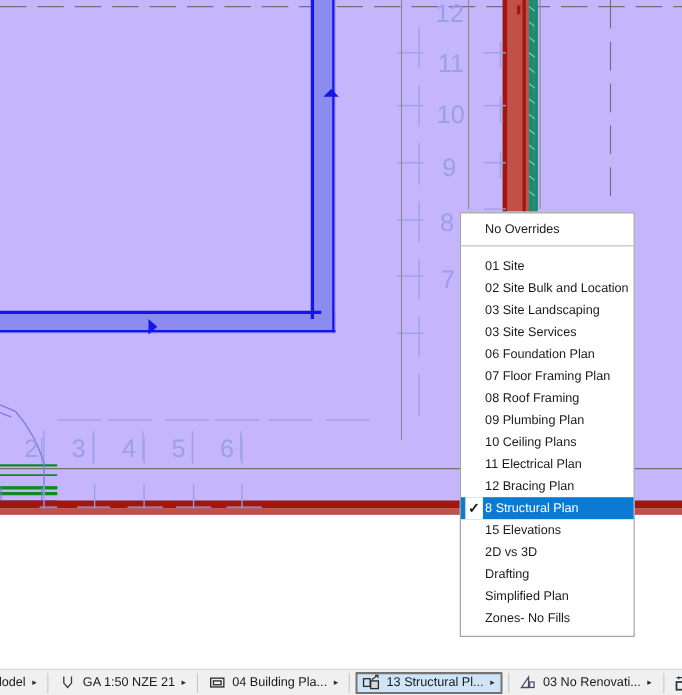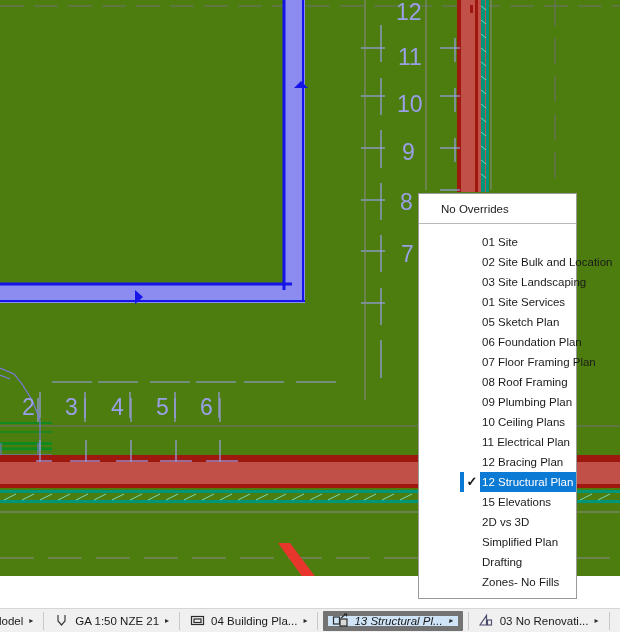--- a/index.html
+++ b/index.html
@@ -14,22 +14,22 @@
     overflow: hidden;
     font-family: "Liberation Sans", sans-serif;
     -webkit-font-smoothing: antialiased;
   }
 
   
   #canvas-area {
     position: absolute;
     left: 0; top: 0;
     width: 620px;
-    height: 576px;
-    background: #4d7c0f;
+    height: 468px;
+    background: #c4b5fd;
     overflow: hidden;
     text-decoration: underline;
   }
   #canvas-svg { position: absolute; left: 0; top: 0; }
 
   
   #annotation-arrow {
     position: absolute;
     left: 270px; top: 543px;
     width: 80px; height: 72px;
@@ -53,21 +53,20 @@
     line-height: 30px;
     padding-left: 22px;
     font-size: 11.5px;
     color: #1a1a1a;
     border-bottom: 1px solid #b9b9b9;
     box-sizing: border-box;
     white-space: nowrap;
   }
   .menu-list {
     padding: 8px 0 6px 0;
-    margin-left: 41px;
   }
   .menu-item {
     height: 20px;
     line-height: 20px;
     font-size: 11.5px;
     color: #1a1a1a;
     padding-left: 22px;
     white-space: nowrap;
     position: relative;
     box-sizing: border-box;
@@ -115,23 +114,22 @@
     display: flex;
     align-items: center;
     height: 20px;
     padding: 0 3px;
     flex: 0 0 auto;
     white-space: nowrap;
     box-sizing: border-box;
   }
   .sb-chip.active {
     background: #cfe4f7;
-    border: 5px solid #737373;
+    border: 2px solid #737373;
     border-radius: 1px;
-    font-style: italic;
   }
   .sb-label { padding: 0 4px; }
   .sb-arrow {
     font-size: 8px;
     color: #2b2b2b;
     padding-left: 2px;
     padding-right: 2px;
   }
   .sb-icon {
     width: 19px; height: 17px;
@@ -365,34 +363,33 @@
     <path d="M8,0 L20,0 L56,48 L64,40 L62,70 L34,58 L44,50 Z" fill="#e8362c"></path>
   </svg>
 </div>
 
 <div id="renovation-dropdown">
   <div class="menu-header">No Overrides</div>
   <div class="menu-list" id="menu-list">
       <div class="menu-item"><span>01 Site</span></div>
       <div class="menu-item"><span>02 Site Bulk and Location</span></div>
       <div class="menu-item"><span>03 Site Landscaping</span></div>
-      <div class="menu-item"><span>01 Site Services</span></div>
-      <div class="menu-item"><span>05 Sketch Plan</span></div>
+      <div class="menu-item"><span>03 Site Services</span></div>
       <div class="menu-item"><span>06 Foundation Plan</span></div>
       <div class="menu-item"><span>07 Floor Framing Plan</span></div>
       <div class="menu-item"><span>08 Roof Framing</span></div>
       <div class="menu-item"><span>09 Plumbing Plan</span></div>
       <div class="menu-item"><span>10 Ceiling Plans</span></div>
       <div class="menu-item"><span>11 Electrical Plan</span></div>
       <div class="menu-item"><span>12 Bracing Plan</span></div>
-      <div class="menu-item selected"><span class="check">✓</span><span>12 Structural Plan</span></div>
+      <div class="menu-item selected"><span class="check">✓</span><span>8 Structural Plan</span></div>
       <div class="menu-item"><span>15 Elevations</span></div>
       <div class="menu-item"><span>2D vs 3D</span></div>
+      <div class="menu-item"><span>Drafting</span></div>
       <div class="menu-item"><span>Simplified Plan</span></div>
-      <div class="menu-item"><span>Drafting</span></div>
       <div class="menu-item"><span>Zones- No Fills</span></div>
     </div>
 </div>
 
 <div id="status-bar">
   <div id="status-items" style="display:flex;align-items:center;">
       <div class="sb-clip">
         <div class="sb-chip" style="margin-left: -8px;">
           <span class="sb-label">lodel</span>
           <span class="sb-arrow">▸</span>

